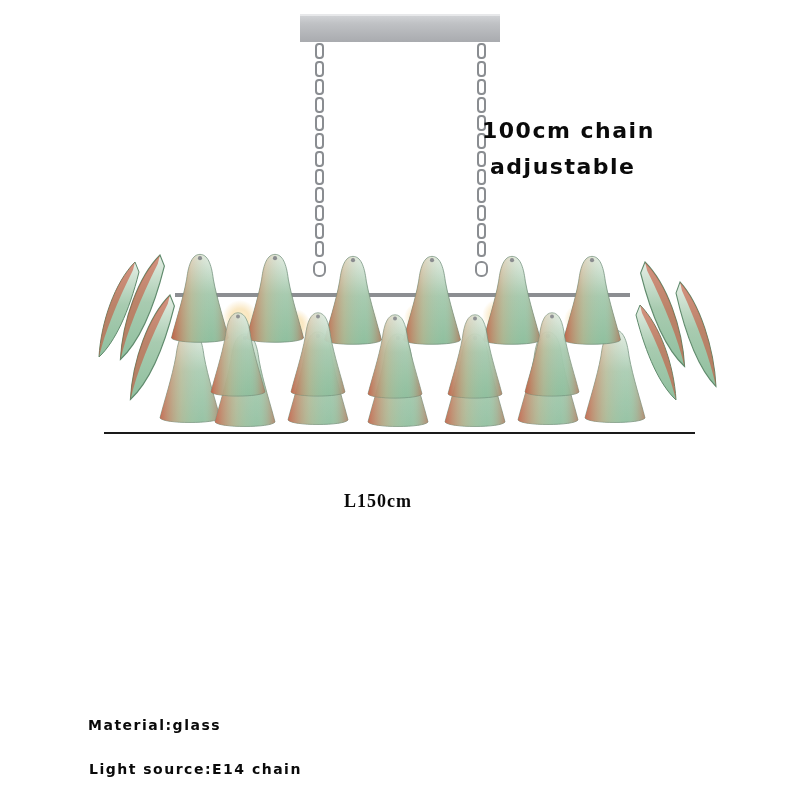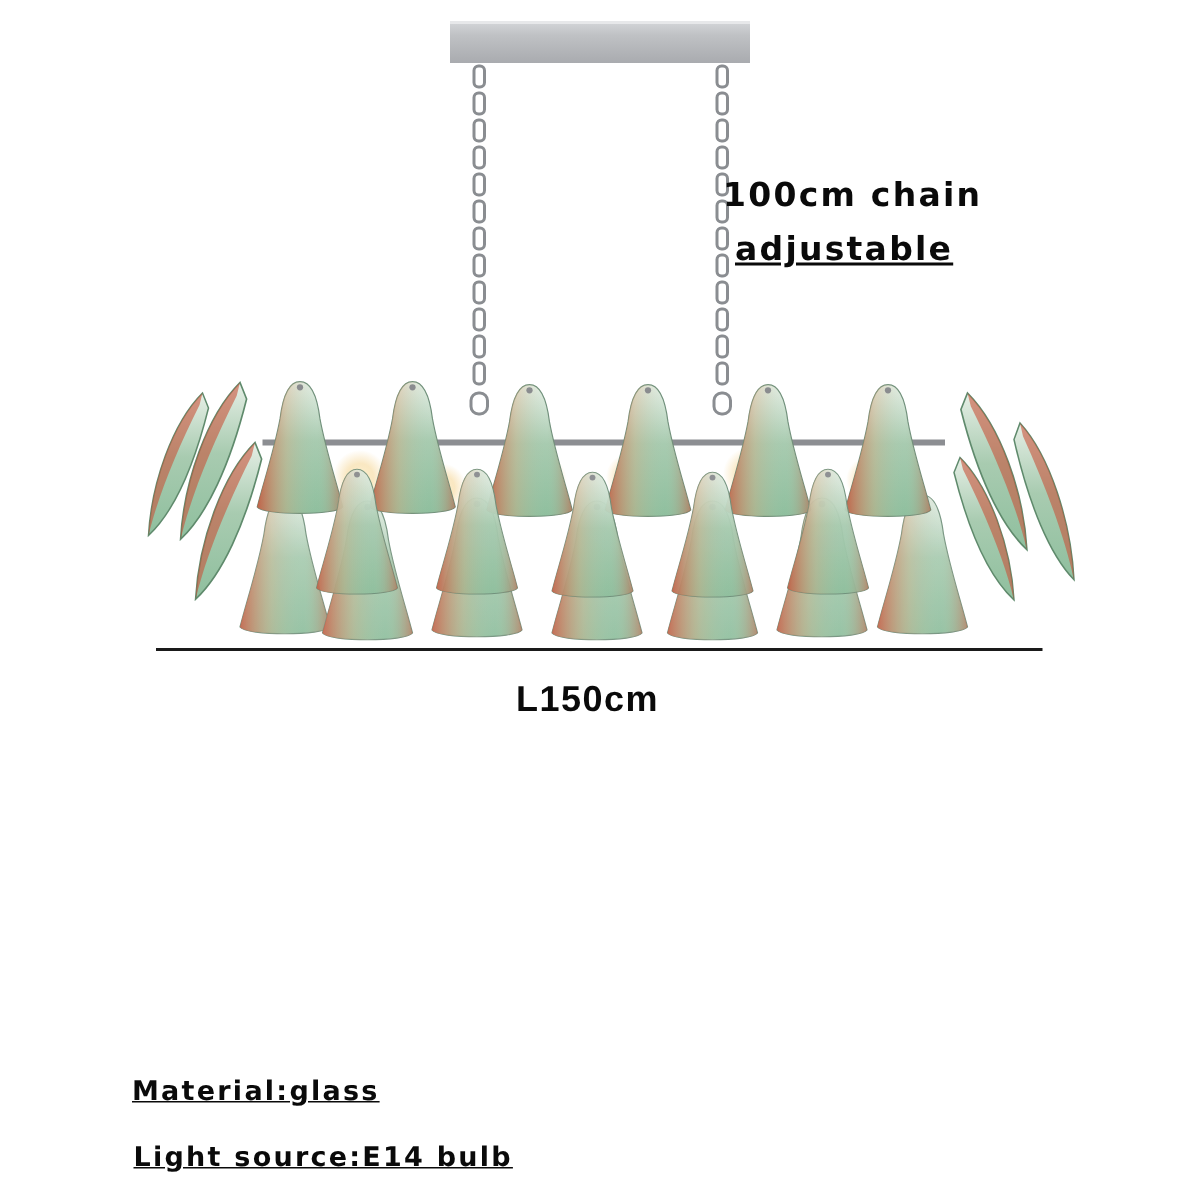--- a/index.html
+++ b/index.html
@@ -1,22 +1,22 @@
 <!DOCTYPE html>
 <html><head>
   <meta charset="utf-8">
   <style>
     html, body { margin: 0; padding: 0; background: #ffffff; }
     body { width: 800px; height: 800px; position: relative; overflow: hidden;
            font-family: "DejaVu Sans", sans-serif; }
     .abs { position: absolute; }
     .label { position: absolute; color: #0a0a0a; font-weight: bold; letter-spacing: 1.5px; white-space: nowrap; }
     .chain-label { font-size: 22px; }
-    .dim-label { font-size: 24px; font-family: Liberation Sans, sans-serif; letter-spacing: 1px; }
-    .spec-label { font-size: 18px; text-decoration: underline; }
+    .dim-label { font-size: 18px; font-family: Liberation Serif, serif; letter-spacing: 1px; margin-top: 38px; }
+    .spec-label { font-size: 14px; }
     .canopy {
       left: 300px; top: 14px; width: 200px; height: 28px;
       background: linear-gradient(#d0d2d5 0%, #bfc1c4 30%, #a9abaf 100%);
       border-top: 2px solid #e7e8ea; box-sizing: border-box;
     }
     .dim-line { left: 104px; top: 432px; width: 591px; height: 1.5px; background: #1a1a1a; }
   </style>
 </head>
 <body>
 
@@ -126,19 +126,19 @@
     <use href="#leafL" transform="translate(170,295) scale(1.1)"></use>
   </g>
   <g>
     <use href="#leafL" transform="translate(645,262) scale(-1.1,1.1)"></use>
     <use href="#leafL" transform="translate(680,282) scale(-1.0,1.1)"></use>
     <use href="#leafL" transform="translate(640,305) scale(-1.0,1.0)"></use>
   </g>
 </svg>
 
 <div class="label chain-label" style="left:482px; top:118px;">100cm chain</div>
-<div class="label chain-label" style="left:490px; top:154px;text-decoration:underline;">adjustable</div>
+<div class="label chain-label" style="left:490px; top:154px;">adjustable</div>
 
 <div class="abs dim-line"></div>
 <div class="label dim-label" style="left:344px; top:453px;">L150cm</div>
 
 <div class="label spec-label" style="left:88px; top:717px;">Material:glass</div>
-<div class="label spec-label" style="left:89px; top:761px;">Light source:E14 bulb</div>
+<div class="label spec-label" style="left:89px; top:761px;">Light source:E14 chain</div>
 
 </body></html>

